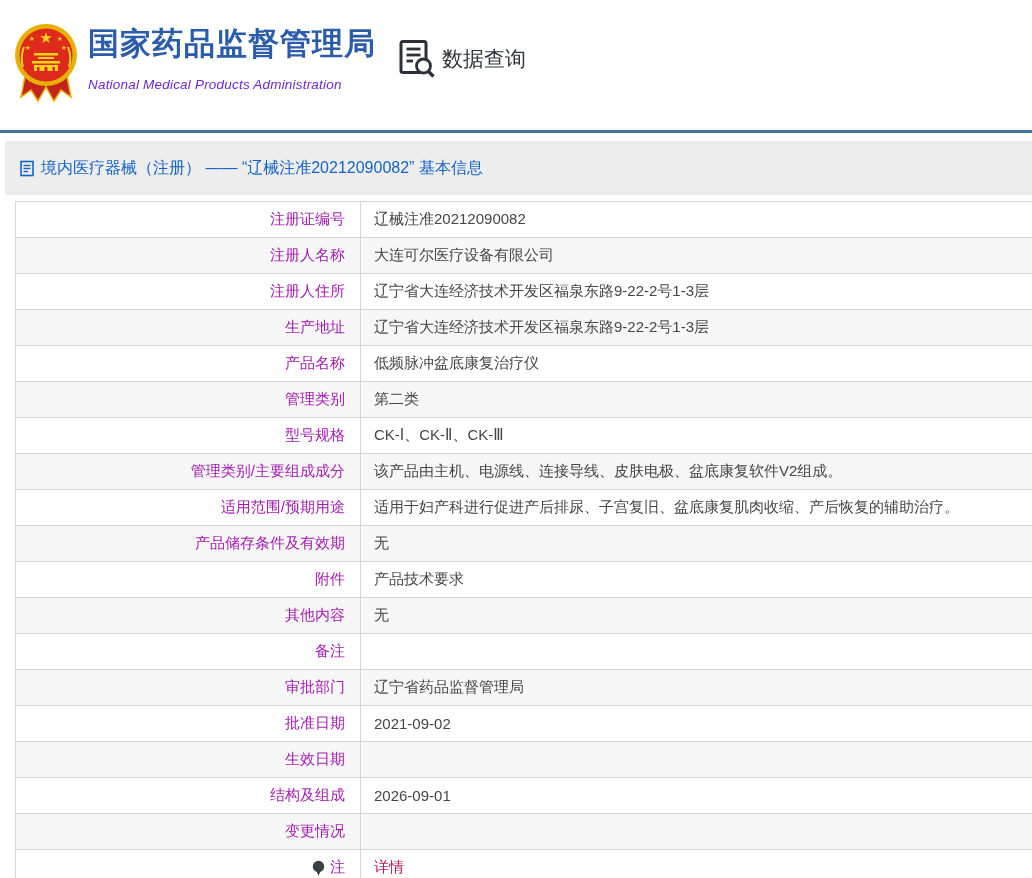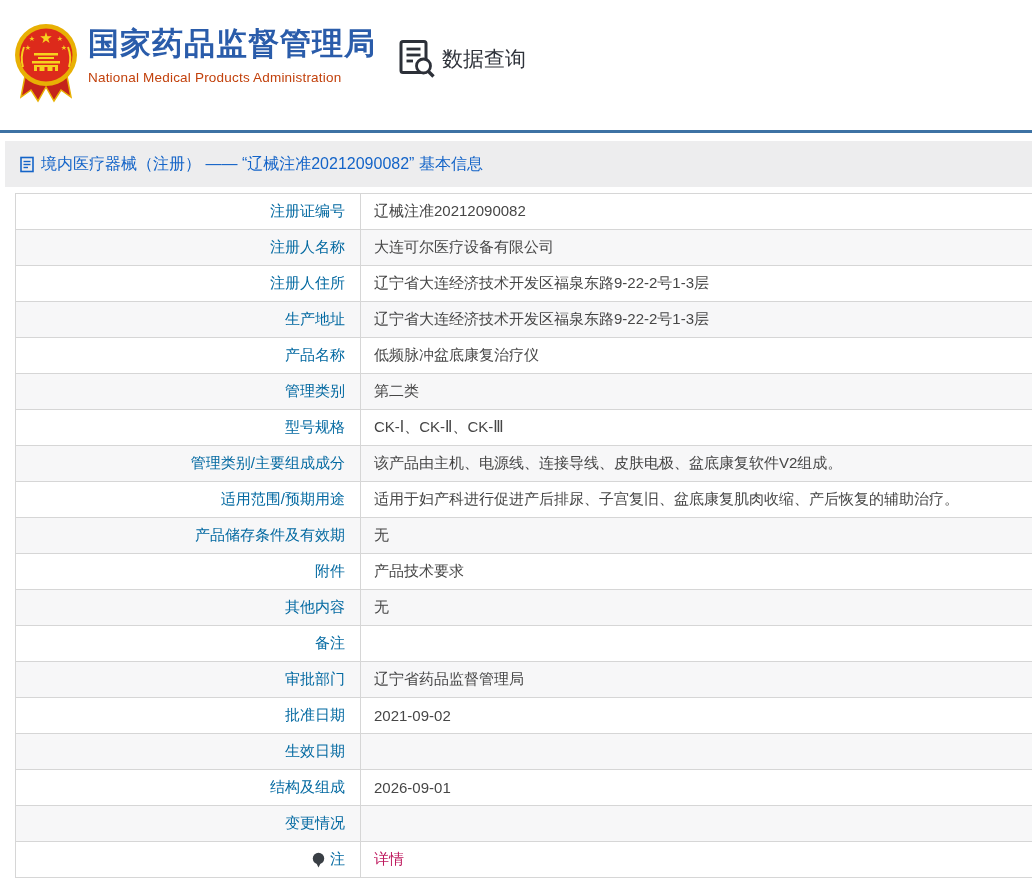--- a/index.html
+++ b/index.html
@@ -32,24 +32,25 @@
   .org-title-zh {
     font-size: 31px;
     font-weight: bold;
     color: #2a5caa;
     letter-spacing: 1px;
     line-height: 1.1;
     white-space: nowrap;
   }
   .org-title-en {
     font-size: 13.5px;
-    color: #c2410c;
-    margin-top: 9px;
+    color: #6d28d9;
+    margin-top: 16px;
     letter-spacing: 0.2px;
     white-space: nowrap;
+    font-style: italic;
   }
   .data-query {
     position: absolute;
     left: 399px;
     top: 39px;
     display: flex;
     align-items: center;
     gap: 7px;
     cursor: pointer;
     font-family: Liberation Serif, serif;
@@ -60,21 +61,21 @@
     white-space: nowrap;
   }
   .blue-divider {
     width: 100%;
     height: 3px;
     background: #3d72a4;
   }
   .section-bar {
     margin-left: 5px;
     margin-top: 8px;
-    height: 46px;
+    height: 54px;
     background: #ededee;
     display: flex;
     align-items: center;
     padding-left: 15px;
     gap: 7px;
   }
   .section-title {
     font-size: 16px;
     color: #1464c8;
     white-space: nowrap;
@@ -97,21 +98,21 @@
   }
   .tlabel {
     width: 345px;
     box-sizing: border-box;
     padding-right: 15px;
     border-right: 1px solid #d6d6d6;
     display: flex;
     align-items: center;
     justify-content: flex-end;
     gap: 5px;
-    color: #0369a1;
+    color: #a21caf;
     font-size: 15px;
     white-space: nowrap;
   }
   .tvalue {
     flex: 1;
     display: flex;
     align-items: center;
     padding-left: 13px;
     color: #464646;
     font-size: 15px;

